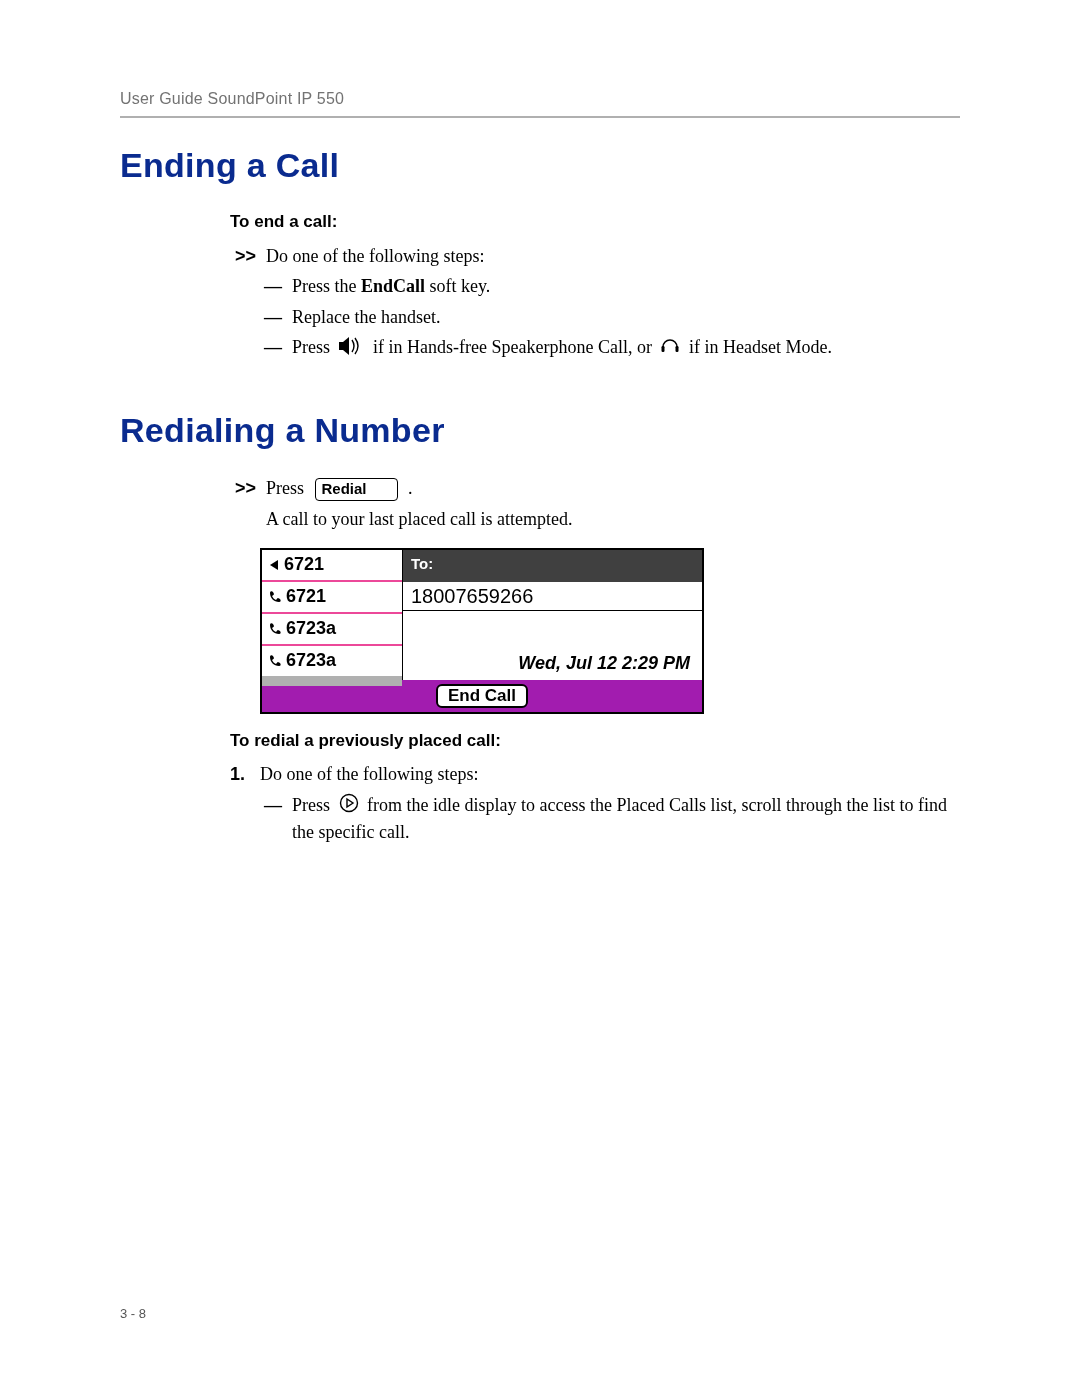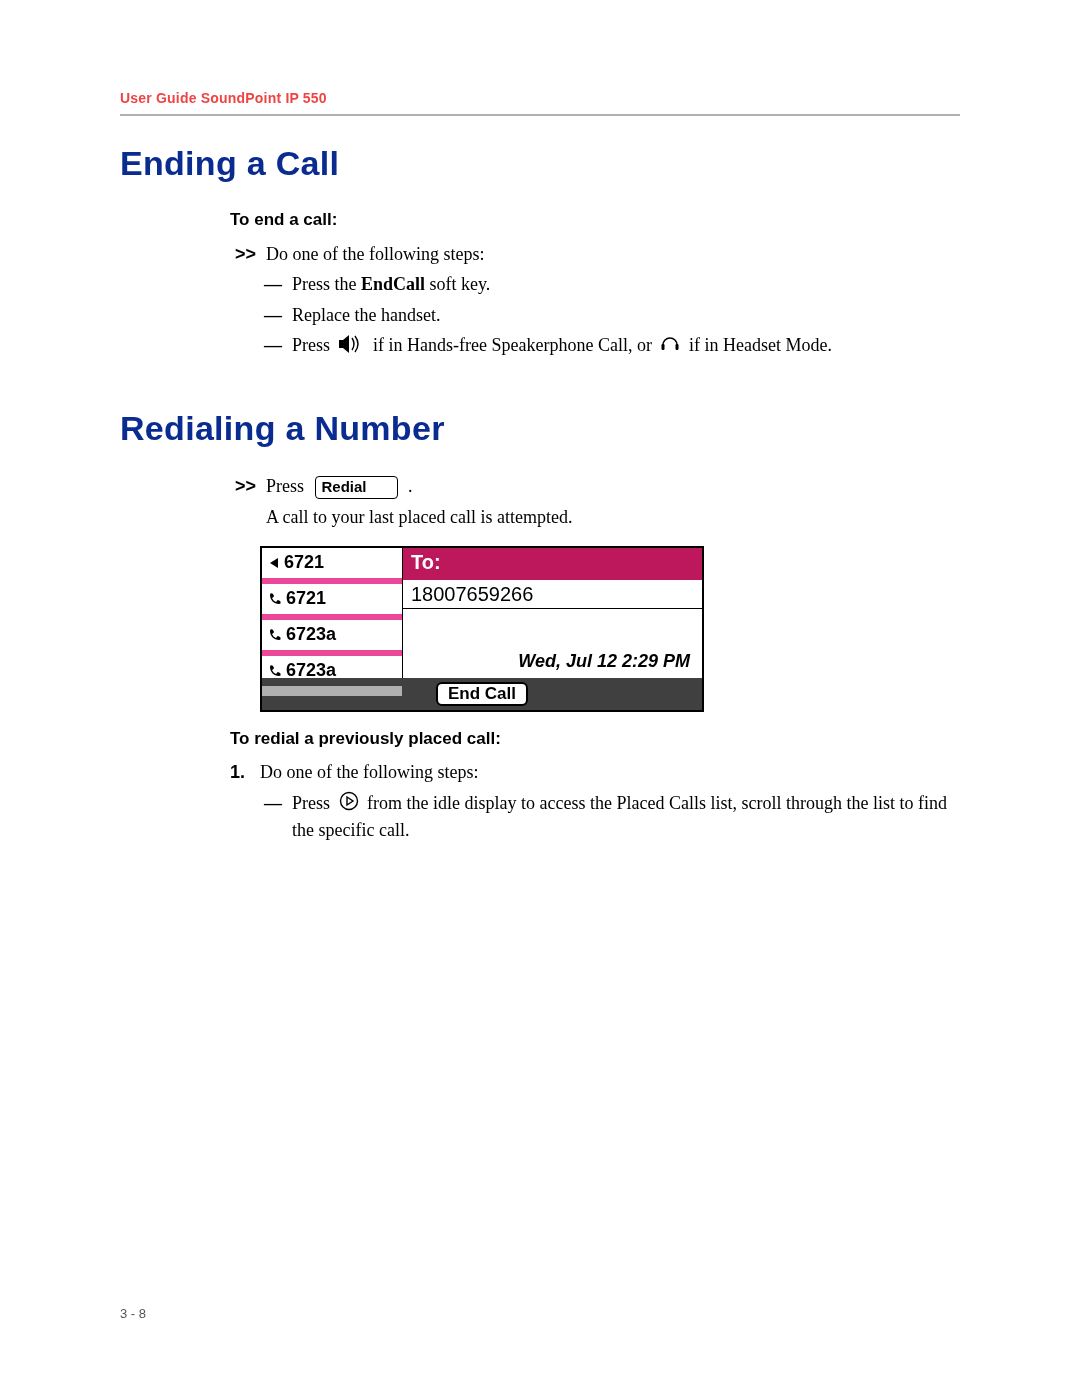--- a/index.html
+++ b/index.html
@@ -12,24 +12,23 @@
   }
   .page {
     box-sizing: border-box;
     width: 1080px;
     min-height: 1397px;
     padding: 90px 120px 60px 120px;
     position: relative;
   }
   .running-head {
     font-family: "Helvetica Neue", Helvetica, Arial, sans-serif;
-    font-size: 14px;
-    color: #ef4444;
+    font-size: 16px;
+    color: #737373;
     letter-spacing: 0.2px;
-    font-weight: bold;
   }
   .hr {
     border: none;
     border-top: 2px solid #b0b0b0;
     margin: 8px 0 28px 0;
   }
   h1.section {
     font-family: "Futura", "Century Gothic", "Helvetica Neue", Helvetica, Arial, sans-serif;
     font-weight: 600;
     color: #0a2b8f;
@@ -124,63 +123,63 @@
     background: #fff;
     position: relative;
   }
   .screen-left .line-row {
     display: flex;
     align-items: center;
     gap: 4px;
     height: 30px;
     padding: 0 6px;
     font-weight: 700;
-    border-bottom: 6px solid #ec4899;
+    border-bottom: 2px solid #ec4899;
     font-size: 18px;
   }
   .screen-left .line-row.active {
     
   }
   .screen-left .filler {
     height: calc(100% - 120px);
     background: #b0b0b0;
   }
   .screen-right {
     flex: 1;
     display: flex;
     flex-direction: column;
   }
   .screen-right .titlebar {
-    background: #be185d;
+    background: #404040;
     color: #fff;
     font-weight: 700;
     padding: 2px 8px;
     height: 28px;
     line-height: 24px;
-    font-size: 20px;
+    font-size: 15px;
   }
   .screen-right .dialnum {
     padding: 2px 8px 2px 8px;
     font-size: 20px;
     font-weight: 400;
     border-bottom: 1px solid #000;
     line-height: 24px;
   }
   .screen-right .blank {
     flex: 1;
   }
   .screen-right .datetime {
     text-align: right;
     font-weight: 700;
     font-style: italic;
     padding: 0 12px 4px 0;
     font-size: 18px;
   }
   .screen-bottom {
-    background: #404040;
+    background: #a21caf;
     height: 32px;
     display: flex;
     justify-content: center;
     align-items: center;
   }
   .softkey {
     background: #fff;
     border: 2px solid #000;
     border-radius: 6px;
     font-weight: 700;

